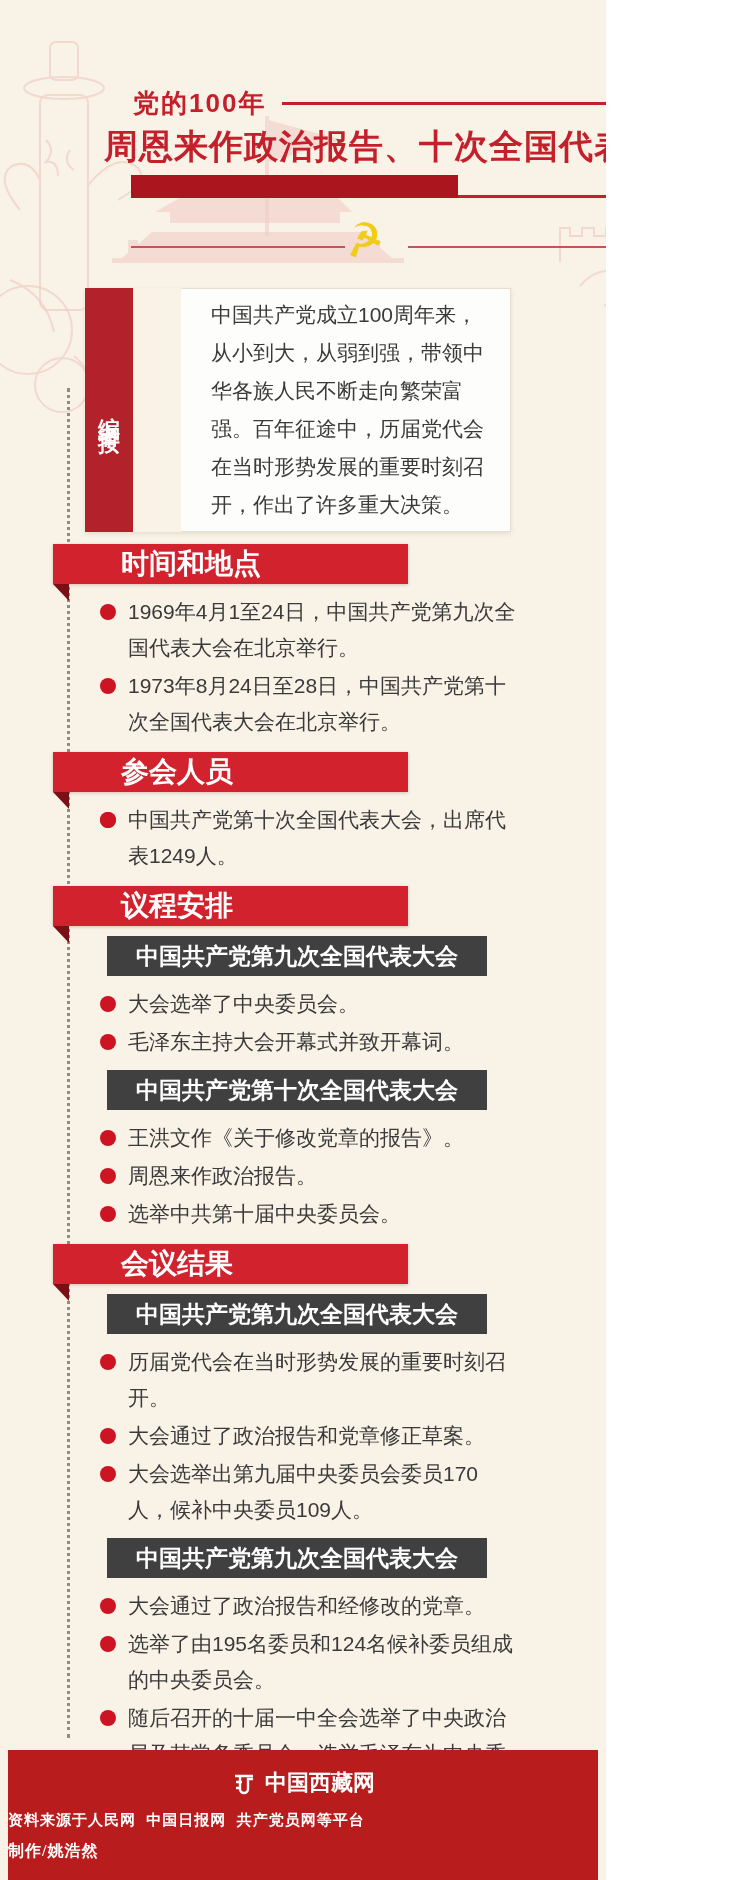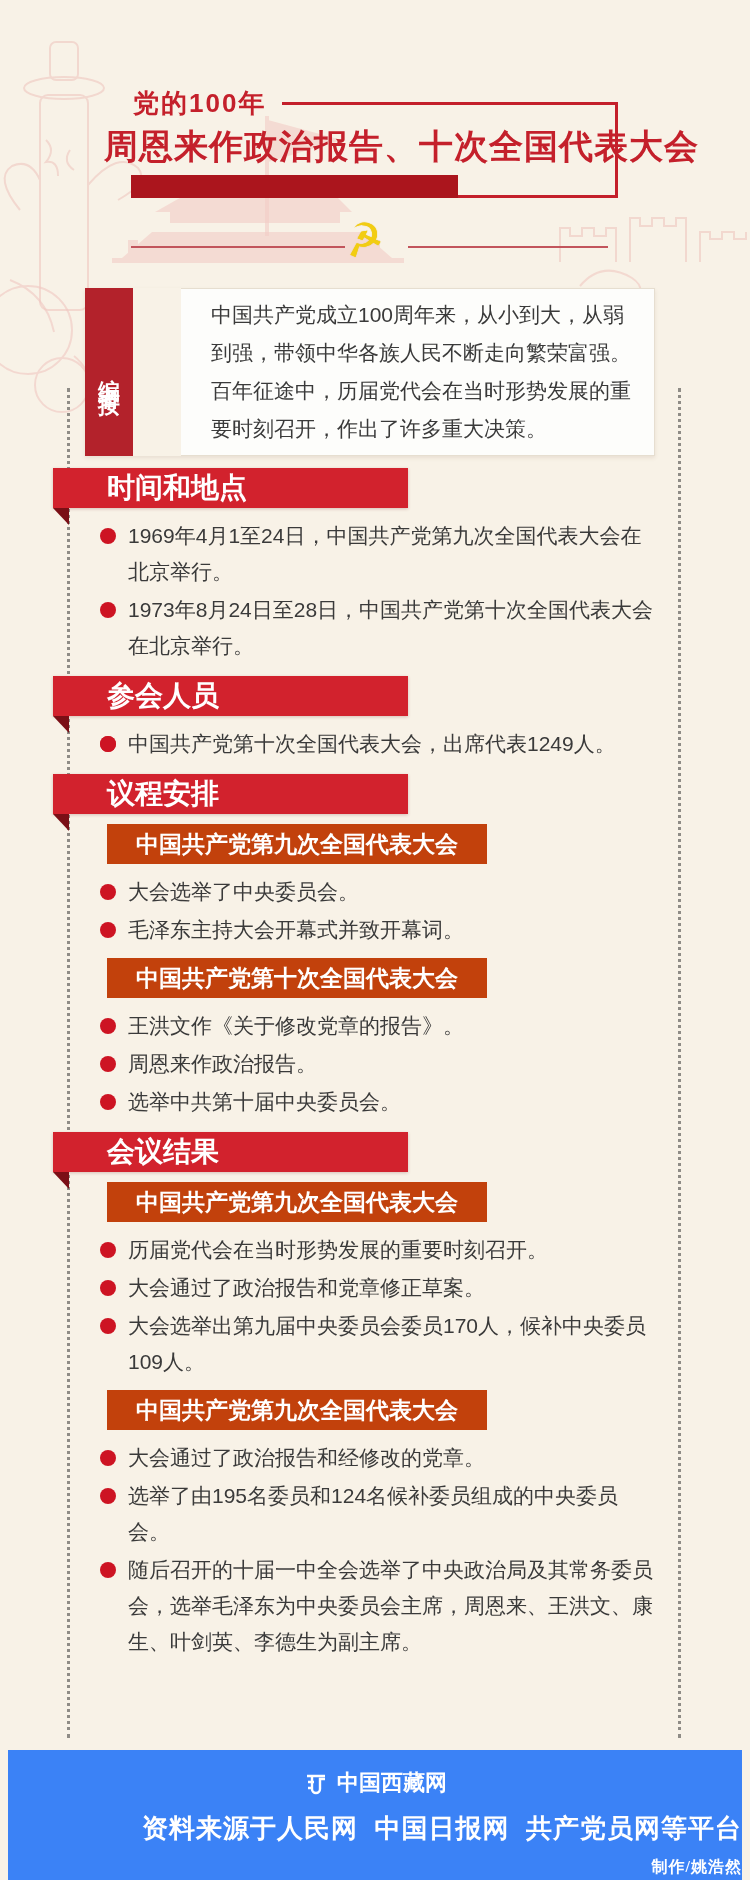--- a/index.html
+++ b/index.html
@@ -1,17 +1,17 @@
 <!DOCTYPE html>
 <html><head>
 <meta charset="utf-8">
 <style>
   html,body{margin:0;padding:0;}
   .page{
-    position:relative; width:750px; height:1880px; overflow:hidden;
+    position:relative; width:606px; height:1880px; overflow:hidden;
     background:#f8f2e7; font-family:"Liberation Sans","DejaVu Sans",sans-serif;
   }
   
   .bg-art{position:absolute;left:0;top:0;z-index:0;}
   
   .header{position:relative;height:288px;z-index:2;}
   .kicker{position:absolute;left:133px;top:86px;font-size:26px;font-weight:bold;color:#c4202b;letter-spacing:2px;}
   .frame-top{position:absolute;left:282px;top:102px;width:336px;height:3px;background:#c4202b;}
   .frame-right{position:absolute;left:615px;top:102px;width:3px;height:96px;background:#c4202b;}
   .frame-bottom{position:absolute;left:452px;top:195px;width:166px;height:3px;background:#c4202b;}
@@ -29,35 +29,35 @@
   .editor-box{flex:1;background:#fdfdfb;border:1px solid #e6ded0;border-left:none;
       padding:7px 12px 7px 30px;font-size:21px;line-height:38px;color:#3a3a3a;margin-left:48px;}
   
   .dotline{position:absolute;top:388px;bottom:142px;width:0;border-left:3px dotted #8f8c86;z-index:1;}
   .dotline.left{left:67px;}
   .dotline.right{left:678px;}
   
   .sections{position:relative;z-index:2;}
   .sec{margin-top:12px;}
   .sec-banner{position:relative;margin-left:53px;width:355px;height:40px;background:#d2222d;
-      box-sizing:border-box;padding-left:54px;color:#fff;font-size:28px;font-weight:bold;line-height:40px;
+      box-sizing:border-box;padding-left:68px;color:#fff;font-size:28px;font-weight:bold;line-height:40px;
       box-shadow:0 1px 3px rgba(120,40,40,.25);}
   .fold{position:absolute;left:0;top:40px;width:16px;height:17px;background:#7a0f16;
       clip-path:polygon(0 0,100% 0,100% 100%);}
-  .sub-banner{margin:10px 0 8px 107px;width:380px;height:40px;background:#c2410c;color:#fff;
+  .sub-banner{margin:10px 0 8px 107px;width:380px;height:40px;background:#404040;color:#fff;
       font-size:23px;font-weight:bold;line-height:40px;text-align:center;box-sizing:border-box;}
   ul.bullets{list-style:none;margin:10px 0 0 0;padding:0 90px 0 100px;}
   ul.bullets li{position:relative;padding-left:28px;margin-bottom:2px;
       font-size:21px;line-height:36px;color:#3a3a3a;}
   .dot{position:absolute;left:0;top:10px;width:16px;height:16px;border-radius:50%;background:#cd1423;}
   
-  .footer{position:absolute;left:8px;right:8px;top:1750px;height:130px;background:#3b82f6;color:#fff;
-      text-align:right;z-index:3;}
+  .footer{position:absolute;left:8px;right:8px;top:1750px;height:130px;background:#b91c1c;color:#fff;
+      text-align:left;z-index:3;}
   .brand-row{margin-top:18px;font-size:22px;font-weight:bold;display:flex;align-items:center;justify-content:center;gap:8px;}
-  .source-line{margin-top:13px;font-size:26px;font-weight:bold;white-space:pre-wrap;letter-spacing:1px;margin-left:32px;}
+  .source-line{margin-top:13px;font-size:15px;font-weight:bold;white-space:pre-wrap;letter-spacing:1px;}
   .credit-line{margin-top:11px;font-size:16px;font-weight:bold;letter-spacing:1px;font-family:Liberation Serif, serif;}
 </style>
 </head>
 <body>
 
 <div class="page">
 
   <svg class="bg-art" width="750" height="520" viewBox="0 0 750 520">
     <g stroke="#eec3bc" fill="none" stroke-width="2" opacity="0.55">
       <rect x="40" y="95" width="48" height="215" rx="8"></rect>

